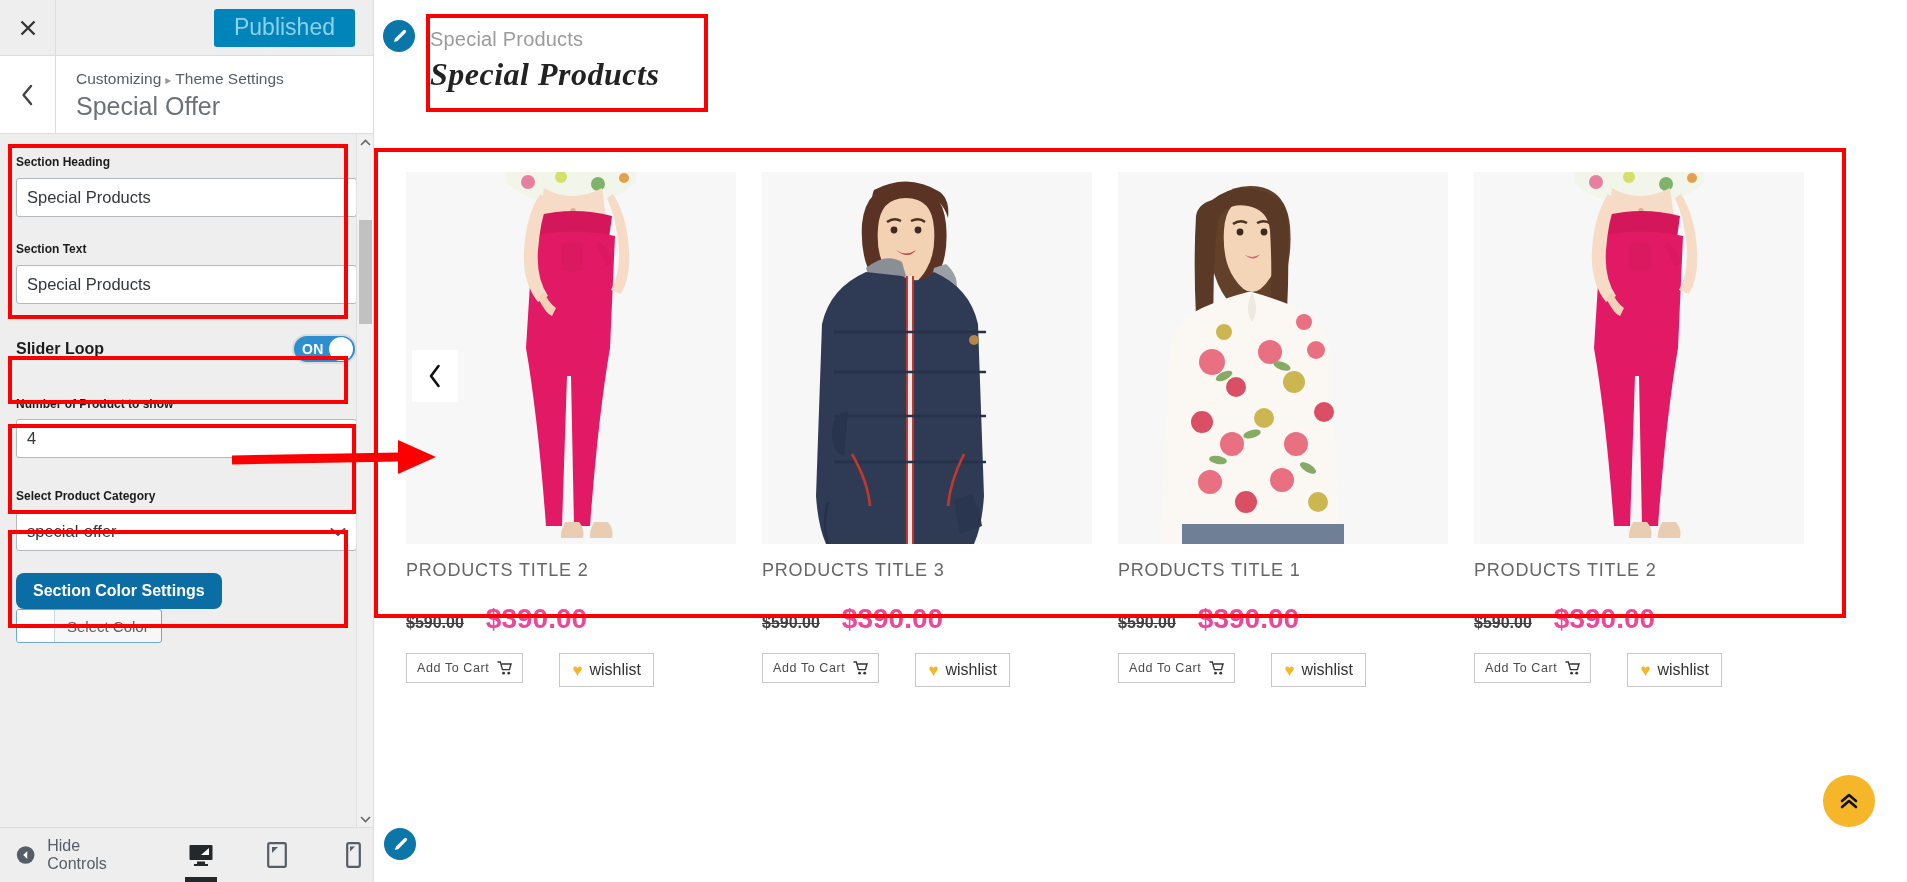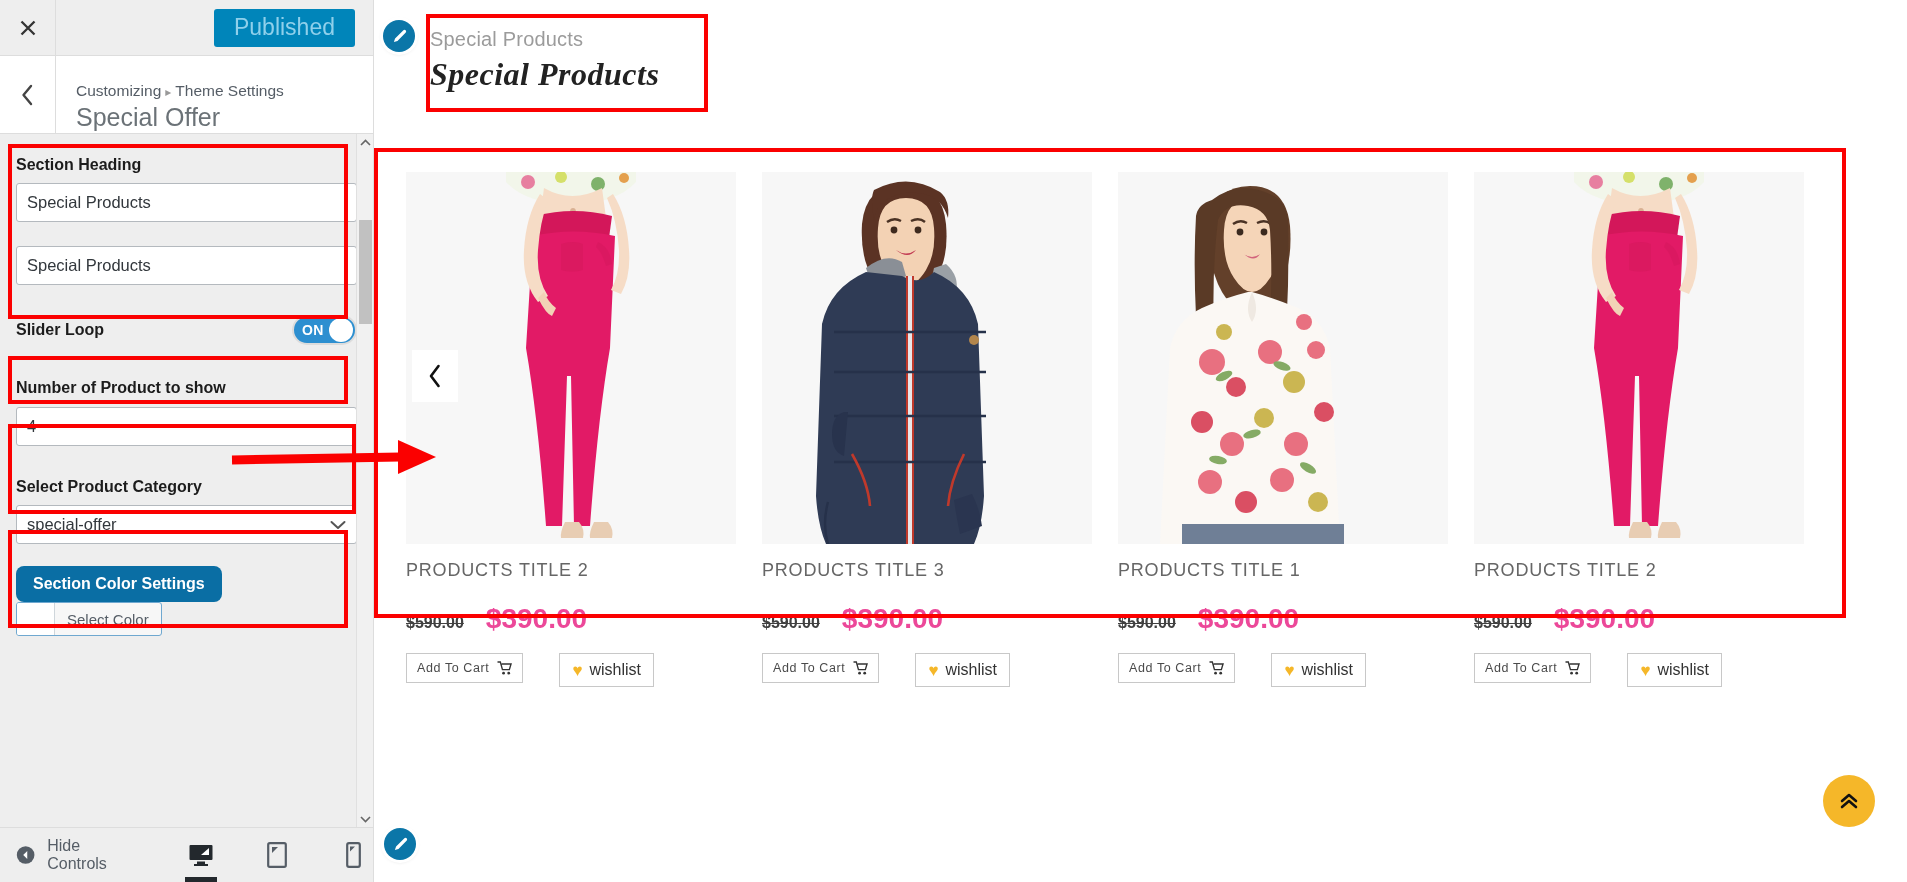--- a/index.html
+++ b/index.html
@@ -53,39 +53,39 @@
     border-bottom: 1px solid #ddd;
     display: flex; align-items: stretch;
   }
   .back-btn {
     width: 56px; flex: 0 0 56px;
     display: flex; align-items: center; justify-content: center;
     border-right: 1px solid #ddd;
     cursor: pointer; background: #fff;
   }
   .panel-titles {
-    display: flex; flex-direction: column; justify-content: flex-end;
+    display: flex; flex-direction: column; justify-content: center;
     padding-left: 20px;
   }
   .breadcrumb { font-size: 15.5px; color: #555d66; line-height: 1.5; }
   .breadcrumb .sep { color: #999; margin: 0 4px; font-size: 12px; }
   .panel-title { font-size: 25px; color: #6b7277; font-weight: 400; line-height: 1.25; }
 
   
   .panel-body {
     position: relative;
     flex: 1 1 auto;
     background: #eee;
     overflow: hidden;
     padding: 14px 0 0 0;
   }
   .ctrl { padding: 0 16px; margin-bottom: 6px; position: relative; }
   .ctrl-label {
     display: block;
-    font-size: 16px; font-weight: bold; color: #1c1c1c;
+    font-size: 12px; font-weight: bold; color: #1c1c1c;
     margin-bottom: 7px; line-height: 1.4;
   }
   .ctrl-input {
     width: 100%; height: 39px;
     padding: 0 10px;
     font-size: 16.5px; color: #32373c;
     border: 1px solid #b4b9be; border-radius: 3px;
     background: #fff;
     font-family: "Liberation Sans", sans-serif;
   }
@@ -341,20 +341,21 @@
 
       
       <div class="hl" style="left:8px; top:10px; width:340px; height:175px;"></div>
 
       <div class="ctrl" style="margin-top:6px;">
         <label class="ctrl-label">Section Heading</label>
         <input class="ctrl-input" type="text" value="Special Products" style="">
       </div>
 
       <div class="ctrl" style="margin-top:24px;">
+        <label class="ctrl-label">Section Text</label>
         <input class="ctrl-input" type="text" value="Special Products" style="">
       </div>
 
       
       <div class="hl" style="left:8px; top:222px; width:340px; height:48px;"></div>
 
       <div class="toggle-row" style="margin-top:28px;">
         <span class="toggle-label">Slider Loop</span>
         <span class="switch">
           <span class="on-text">ON</span>

